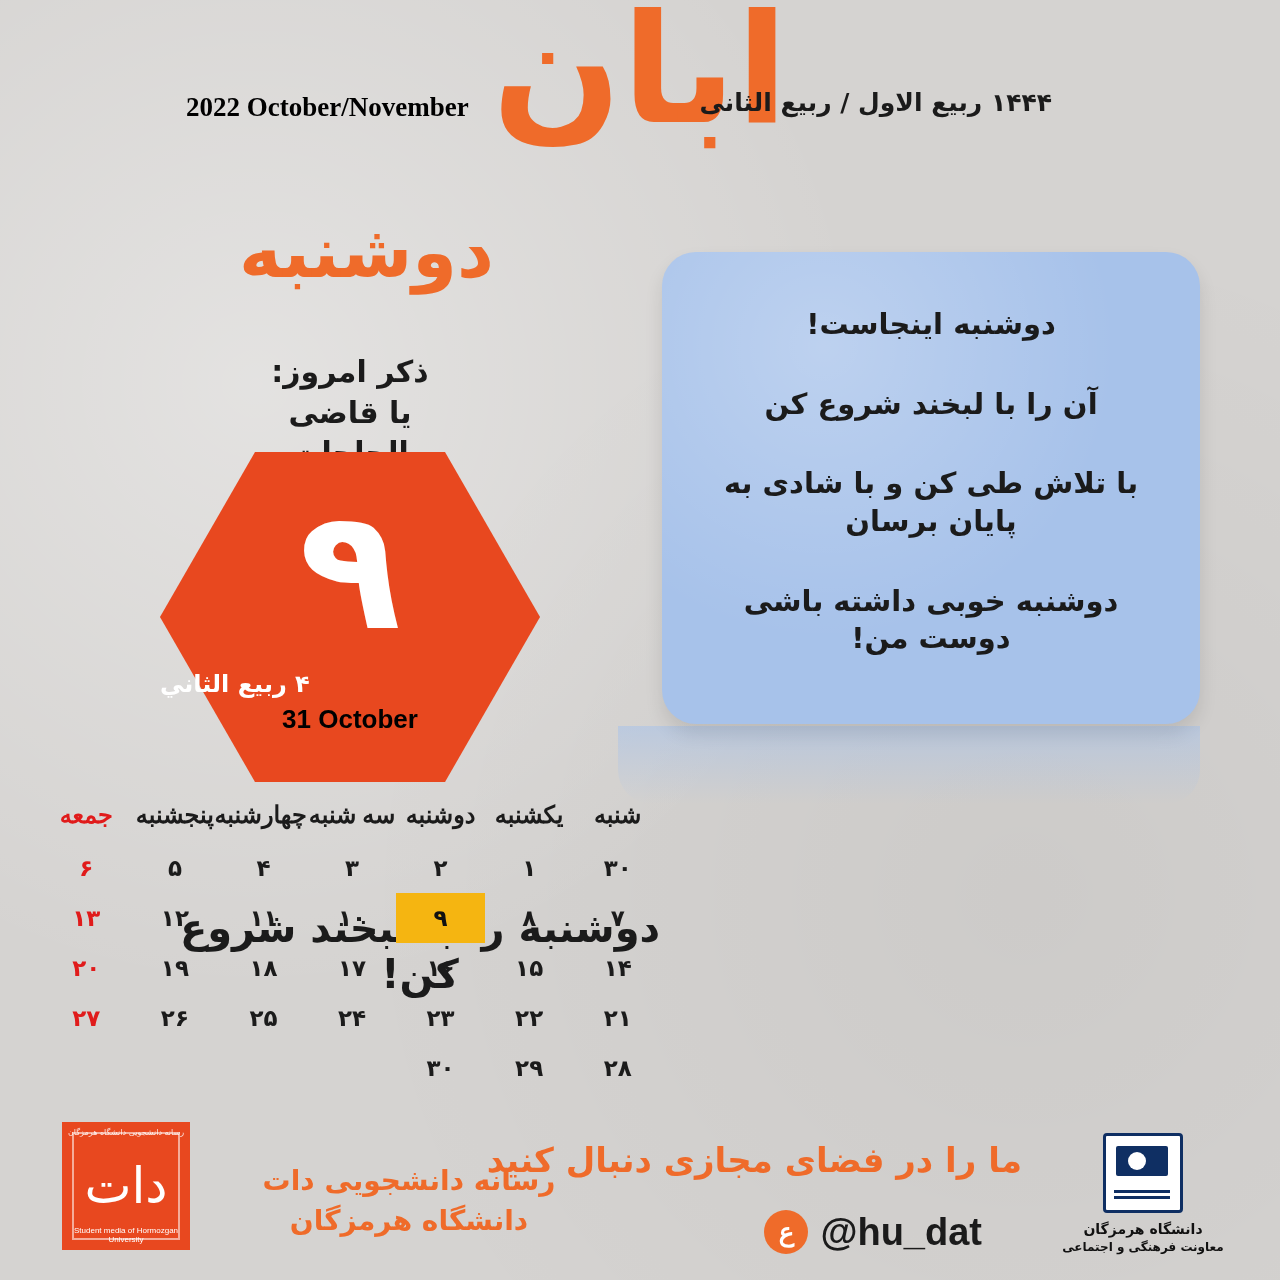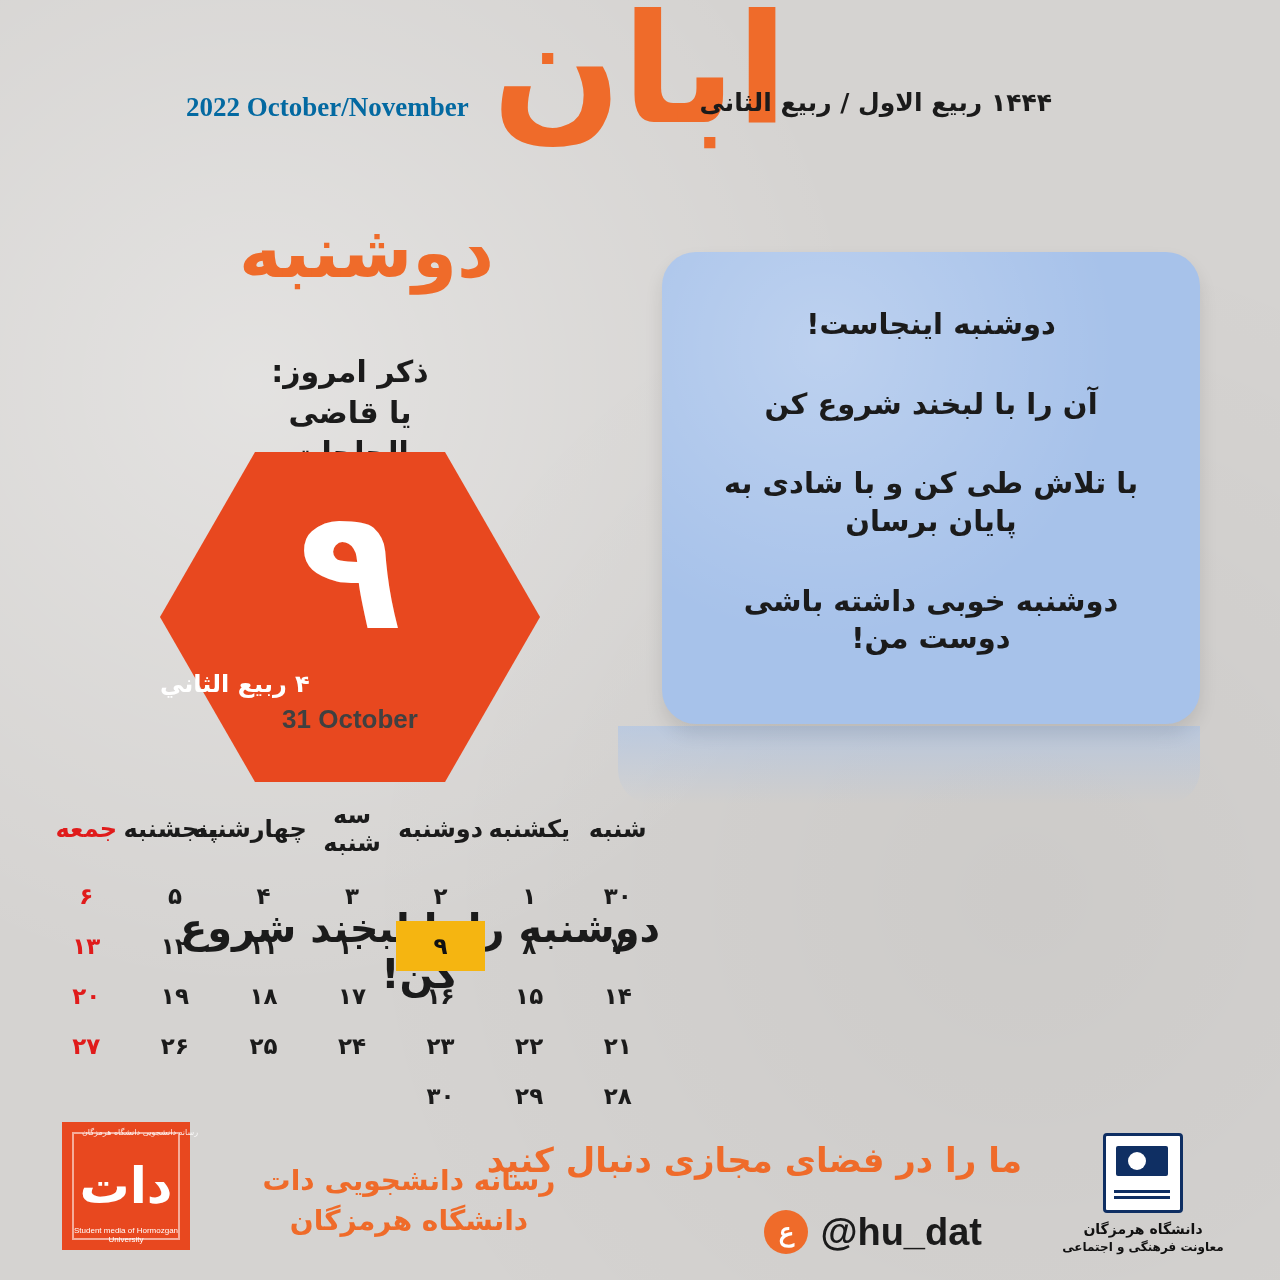--- a/index.html
+++ b/index.html
@@ -23,21 +23,21 @@
   
   .month-title{
     position:absolute;top:-6px;left:50%;transform:translateX(-50%);
     font-size:152px;line-height:1;
     color:#ef6b2a;font-weight:bold;
     font-family:"DejaVu Sans", sans-serif;
     letter-spacing:-4px;
   }
   .greg-date{
     position:absolute;top:92px;left:186px;
-    font-size:27px;font-weight:bold;color:#0369a1;
+    font-size:27px;font-weight:bold;color:#000000;
     font-family:"Liberation Serif", serif;
     direction:ltr;
   }
   .hijri-date{
     position:absolute;top:88px;right:228px;
     font-size:25px;font-weight:bold;color:#1b1b1b;
   }
 
   
   .weekday-name{
@@ -65,21 +65,21 @@
   .hex-num{
     position:absolute;top:34px;left:0;width:100%;
     text-align:center;color:#fff;font-size:168px;line-height:1;font-weight:bold;
   }
   .hex-sub1{
     position:absolute;top:218px;left:0;width:100%;
     text-align:left;color:#fff;font-size:24px;font-weight:bold;
   }
   .hex-sub2{
     position:absolute;top:252px;left:0;width:100%;
-    text-align:center;color:#404040;font-size:26px;font-weight:bold;
+    text-align:center;color:#000000;font-size:26px;font-weight:bold;
     font-family:"Liberation Sans", sans-serif;direction:ltr;
   }
 
   .slogan{
     position:absolute;top:905px;right:600px;
     font-size:40px;font-weight:bold;color:#1b1b1b;
     width:520px;text-align:center;
   }
 
   
@@ -109,21 +109,21 @@
     font-size:29px;font-weight:bold;line-height:1.3;margin-bottom:42px;
   }
 
   
   .cal{
     position:absolute;top:800px;right:618px;width:620px;
   }
   .cal table{border-collapse:collapse;width:100%;table-layout:fixed;}
   .cal th{
     font-size:24px;font-weight:bold;color:#1b1b1b;
-    padding-bottom:14px;
+    padding-bottom:14px;font-family:Liberation Serif, serif;
   }
   .cal td{
     font-size:23px;font-weight:bold;color:#1b1b1b;
     text-align:center;height:48px;
   }
   .cal td.fri, .cal th.fri{color:#e01b1b;}
   .cal td.today{
     background:#f5b511;color:#111;
   }
 
@@ -177,29 +177,29 @@
 
   .dat-logo{
     position:absolute;bottom:30px;left:62px;
     width:128px;height:128px;background:#e8481f;position:absolute;
   }
   .dat-logo .inner{
     position:absolute;inset:10px;border:2px solid rgba(255,255,255,.55);
   }
   .dat-logo .glyph{
     position:absolute;inset:0;display:flex;align-items:center;justify-content:center;
-    color:#fff;font-size:50px;font-weight:bold;
+    color:#fff;font-size:50px;font-weight:normal;
   }
   .dat-logo .cap{
     position:absolute;bottom:6px;left:0;width:100%;text-align:center;
     color:#fff;font-size:8px;font-family:"Liberation Sans",sans-serif;direction:ltr;
   }
   .dat-logo .top{
     position:absolute;top:6px;left:0;width:100%;text-align:center;
-    color:rgba(255,255,255,.85);font-size:8px;margin-left:14px;
+    color:rgba(255,255,255,.85);font-size:8px;
   }
 </style>
 </head>
 <body>
 
 <div class="page">
 
   <div class="month-title">آبان</div>
   <div class="greg-date">2022  October/November</div>
   <div class="hijri-date">۱۴۴۴ ربیع الاول / ربیع الثانی</div>

